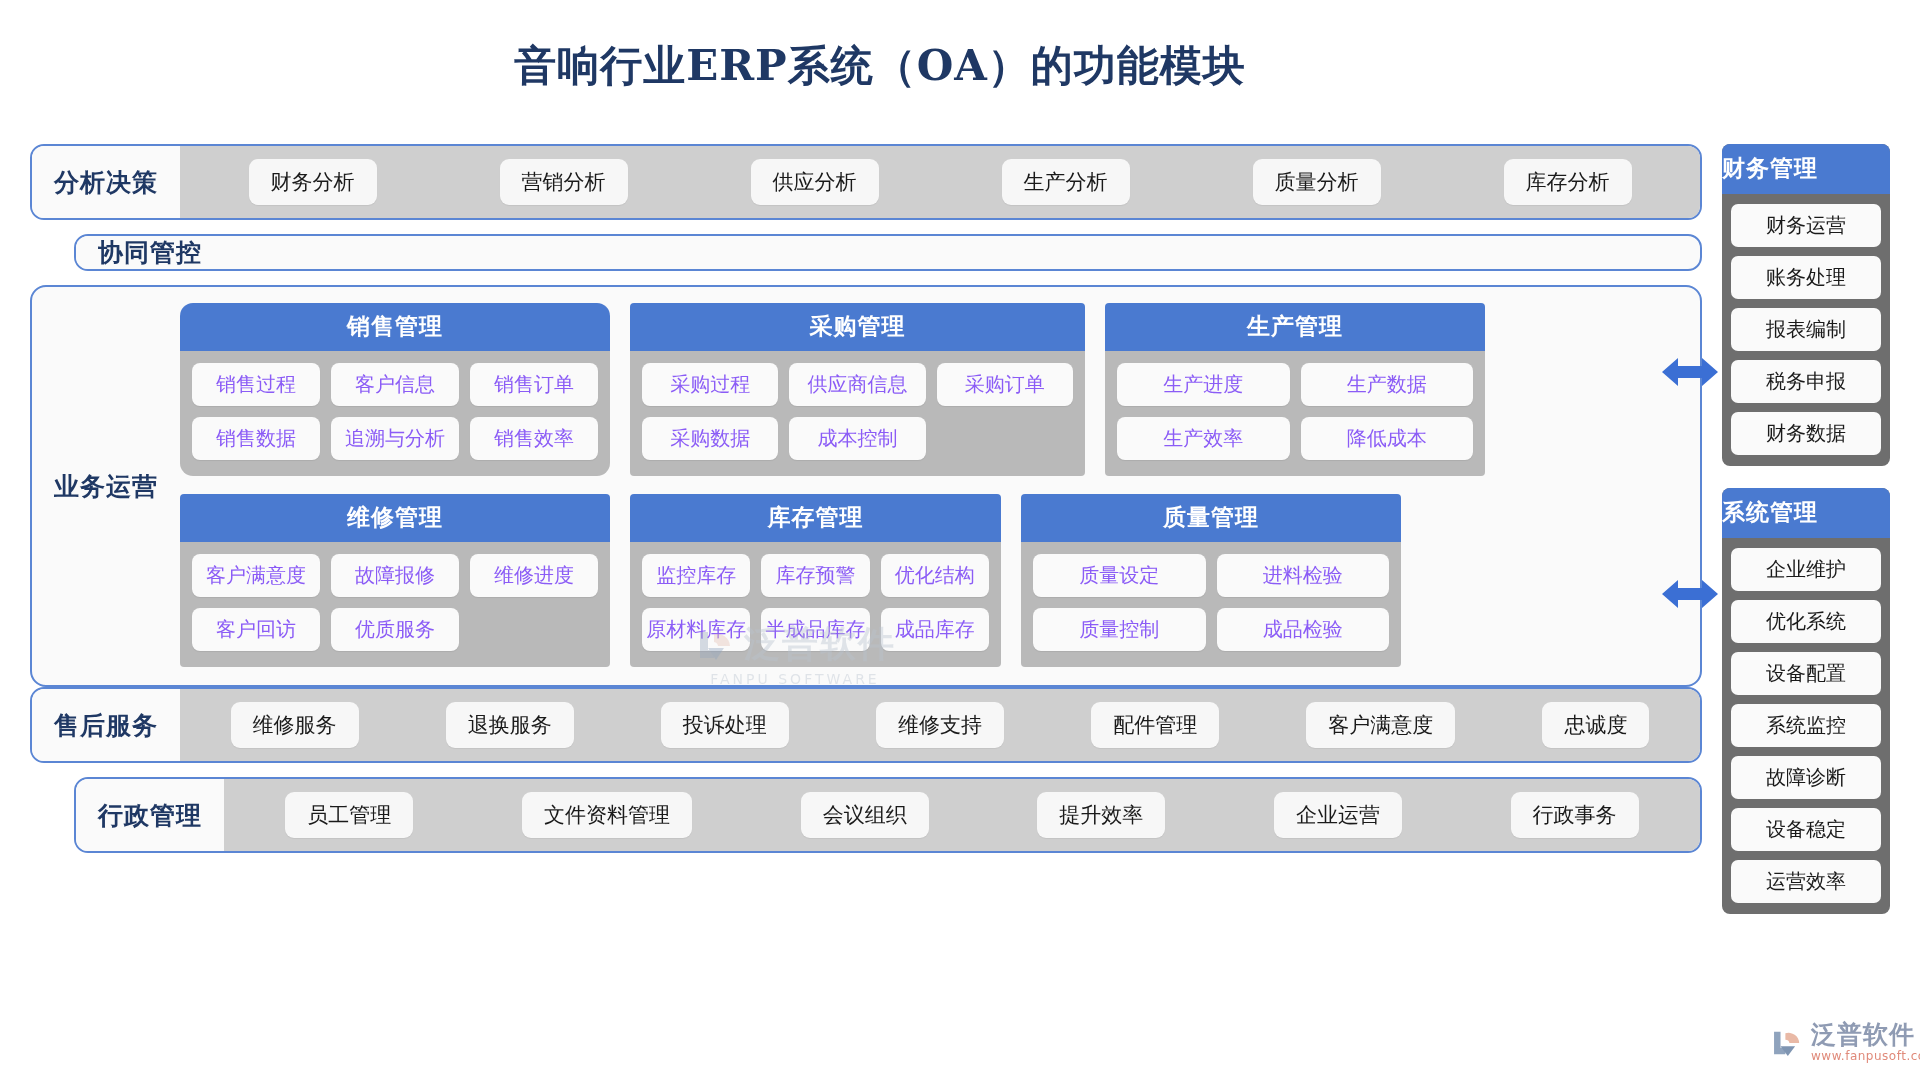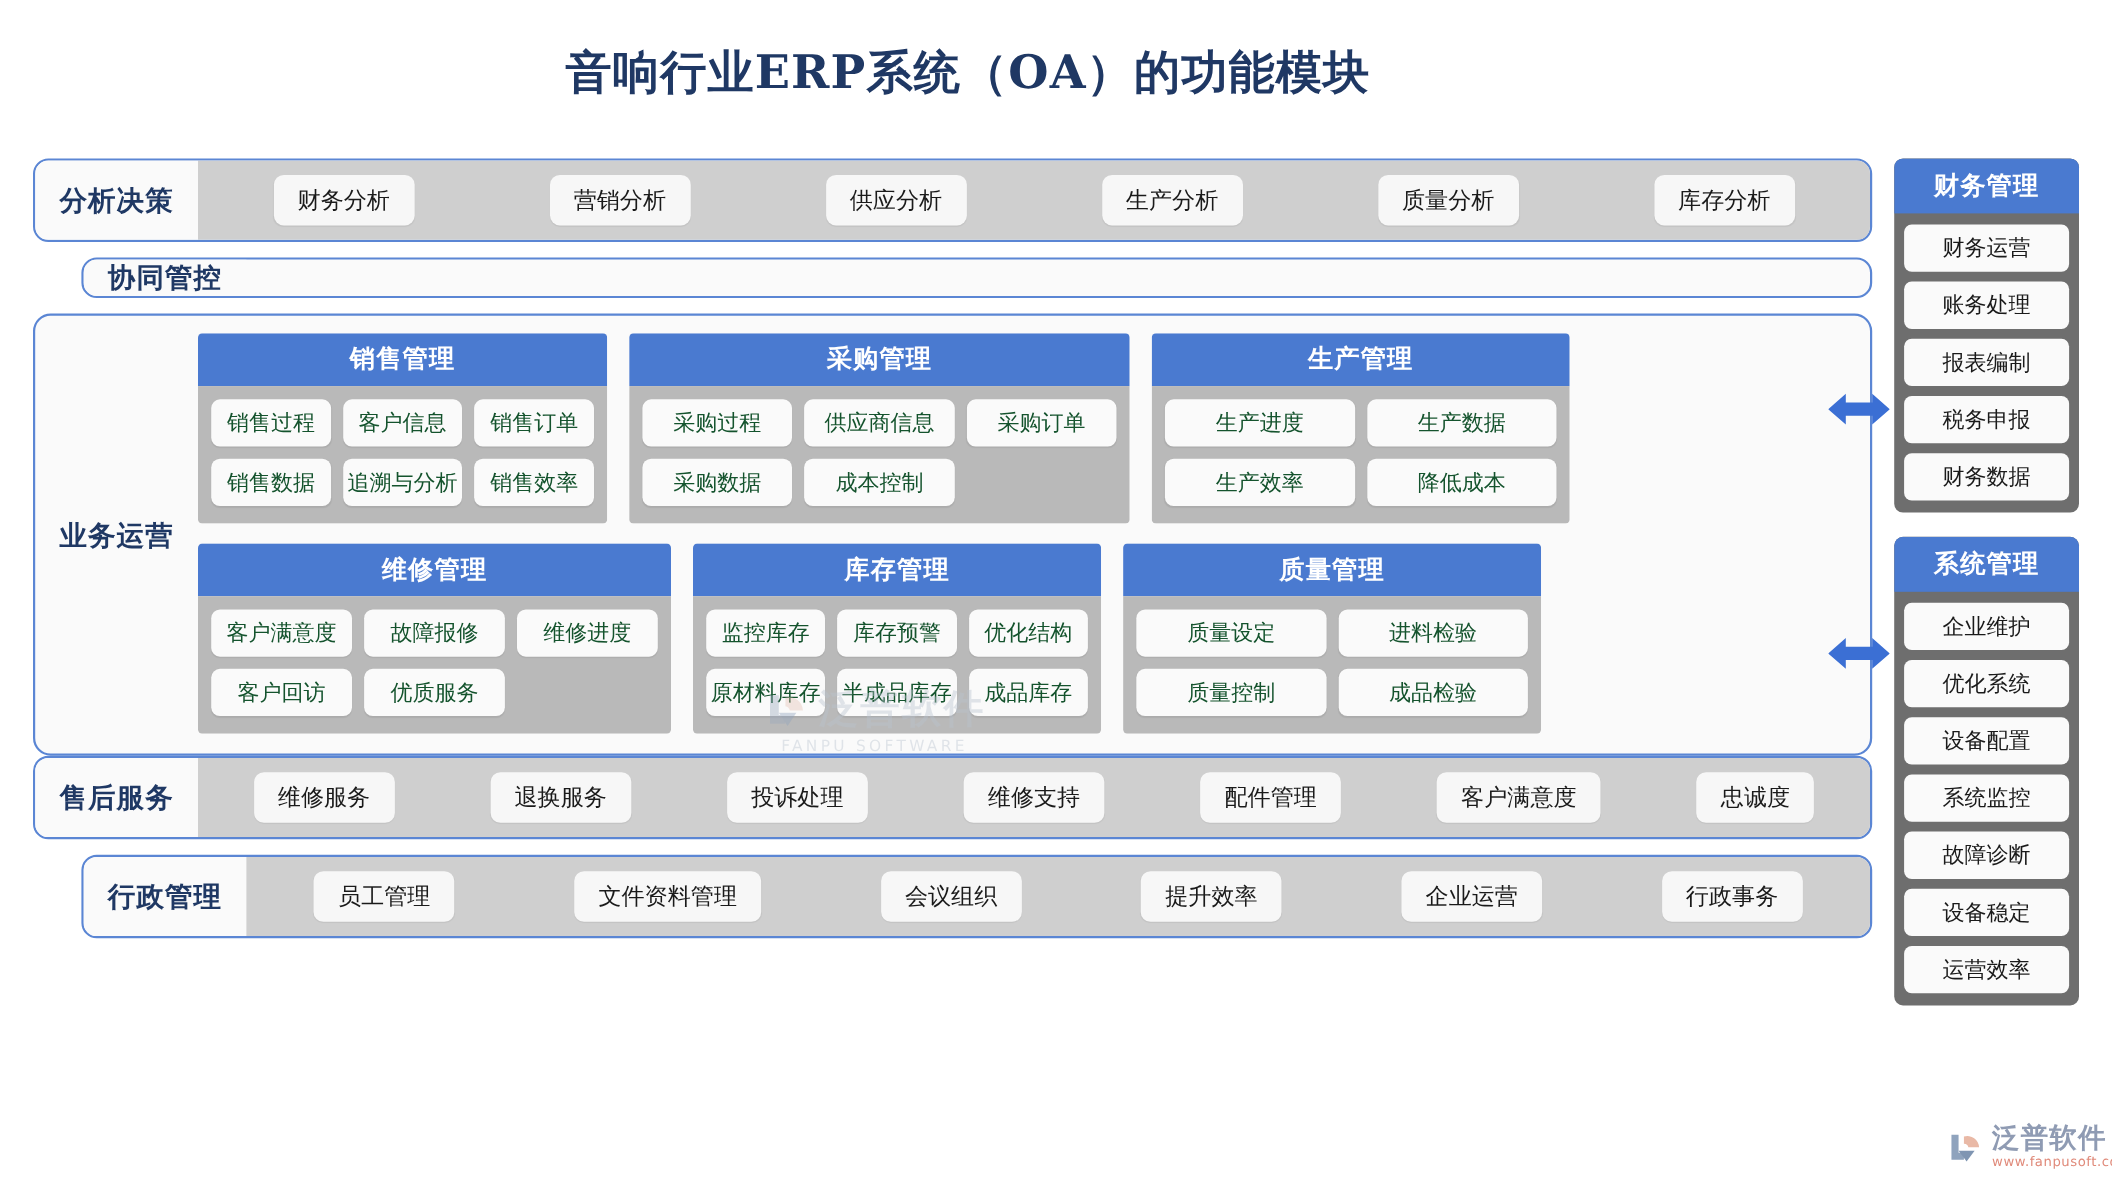--- a/index.html
+++ b/index.html
@@ -140,29 +140,29 @@
     align-content: flex-start;
   }
   .card-body.cols3 > .mini { width: calc((100% - 22px)/3); }
   .card-body.cols2 > .mini { width: calc((100% - 11px)/2); }
   .mini {
     background: #fafafa;
     border-radius: 8px;
     text-align: center;
     padding: 8px 4px;
     font-size: 20px;
-    color: #14532d;
+    color: #8b5cf6;
     white-space: nowrap;
     font-family: "DejaVu Serif", "Liberation Serif", serif;
     box-shadow: 0 1px 1px rgba(0,0,0,0.07);
   }
   .mini.blank { background: transparent; box-shadow: none; }
 
   
-  .w-sales   { width: 372px; }
+  .w-sales   { width: 430px; border-radius: 13px; }
   .w-purch   { width: 455px; }
   .w-prod    { width: 380px; }
   
   .w-repair  { width: 430px; }
   .w-stock   { width: 371px; }
   .w-quality { width: 380px; }
 
   
   .right-col {
     position: absolute;
@@ -179,21 +179,21 @@
     display: flex;
     flex-direction: column;
     overflow: hidden;
   }
   .side-head {
     background: #4a7ad0;
     color: #ffffff;
     font-family: Liberation Serif, serif;
     font-weight: bold;
     font-size: 23px;
-    text-align: center;
+    text-align: left;
     padding: 9px 0 10px;
     letter-spacing: 1px;
   }
   .side-items { display: flex; flex-direction: column; gap: 9px; padding: 10px 9px 2px; }
   .side-item {
     background: #fafafa;
     border-radius: 7px;
     text-align: center;
     padding: 8px 2px;
     font-size: 20px;

